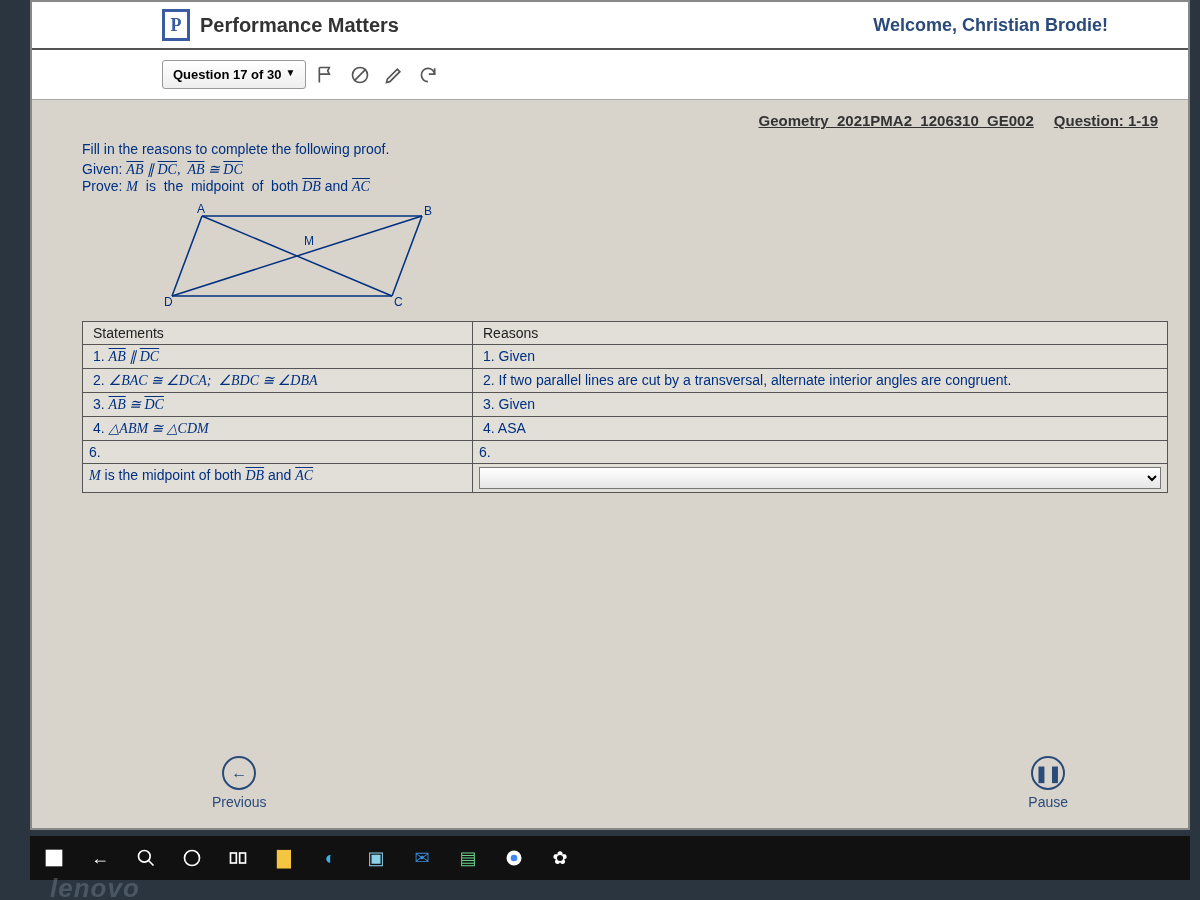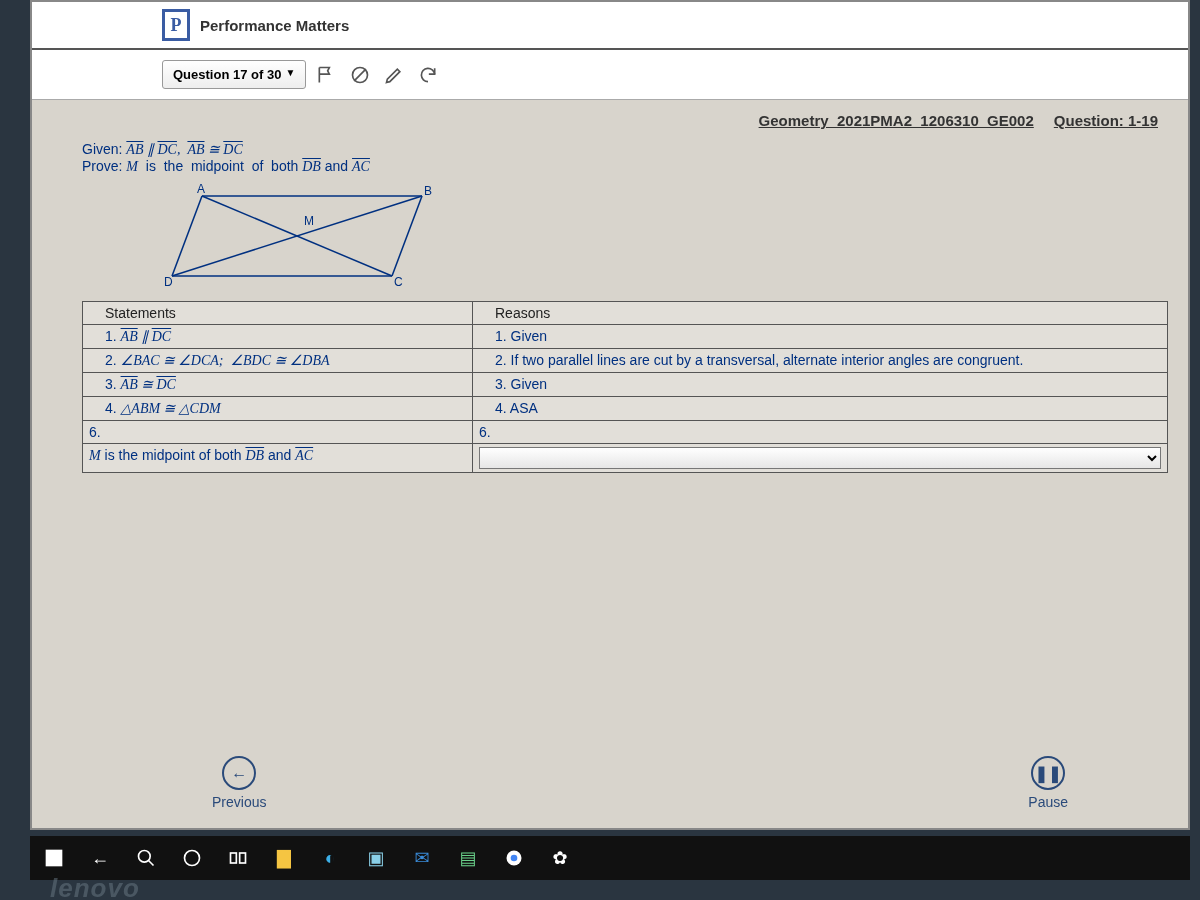--- a/index.html
+++ b/index.html
@@ -32,21 +32,21 @@
   }
   .logo {
     width: 28px; height: 32px;
     border: 3px solid #3a5ca3;
     border-left-width: 3px;
     position: relative;
     display:flex; align-items:center; justify-content:center;
     color:#3a5ca3; font-weight:bold; font-size:18px;
     font-family: Georgia, serif;
   }
-  .brand { font-weight: bold; font-size: 15px; color: #333; }
+  .brand { font-weight: bold; font-size: 20px; color: #333; }
   .welcome {
     margin-left: auto;
     margin-right: 60px;
     font-weight: bold;
     color: #2a4a7a;
     font-size: 18px;
   }
   .toolbar {
     background: #fff;
     display: flex;
@@ -101,21 +101,21 @@
     position: relative;
   }
   .figure svg { width:100%; height:100%; }
   .proof-table {
     border-collapse: collapse;
     width: 100%;
     background: rgba(255,255,255,0.25);
   }
   .proof-table td {
     border: 1px solid #555;
-    padding: 3px 22px;
+    padding: 3px 10px;
     font-size: 14px;
     vertical-align: top;
     color: #003080;
   }
   .proof-table .hdr { color:#222; }
   .stcol { width: 390px; }
   .reason-select {
     width: 100%;
     height: 22px;
     border: 1px solid #777;
@@ -171,20 +171,21 @@
   .overline { text-decoration: overline; font-style: italic; }
   .mathit { font-style: italic; font-family: 'Times New Roman', serif; }
 </style>
 </head>
 <body>
 
 <div class="screen">
   <div class="topbar">
     <div class="logo">P</div>
     <div class="brand">Performance Matters</div>
+    <div class="welcome">Welcome, Christian Brodie!</div>
   </div>
 
   <div class="toolbar">
     <div class="q-pill">
       <span>Question 17 of 30</span>
       <span class="caret">▼</span>
     </div>
     <div class="tool-icon">
       <svg viewBox="0 0 24 24">
           <path d="M4 3v18M4 3h12l-2 4 2 4H4"></path>
@@ -208,20 +209,21 @@
         </svg>
     </div>
   </div>
 
   <div class="meta-row">
     <span class="assess">Geometry_2021PMA2_1206310_GE002</span>
     <span class="qnum">Question: 1-19</span>
   </div>
 
   <div class="content">
+    <div class="instr">Fill in the reasons to complete the following proof.</div>
     <div class="given">
       <span>Given: </span><span class="mathit"><span class="overline">AB</span> ∥ <span class="overline">DC</span>, &nbsp;<span class="overline">AB</span> ≅ <span class="overline">DC</span></span>
     </div>
     <div class="prove">
       <span>Prove: </span><span class="mathit">M</span> &nbsp;is&nbsp; the &nbsp;midpoint&nbsp; of &nbsp;both <span class="mathit"><span class="overline">DB</span></span> and <span class="mathit"><span class="overline">AC</span></span>
     </div>
 
     <div class="figure">
       <svg viewBox="0 0 290 110">
         <line x1="40" y1="15" x2="260" y2="15" stroke="#003080" stroke-width="1.5"></line>

